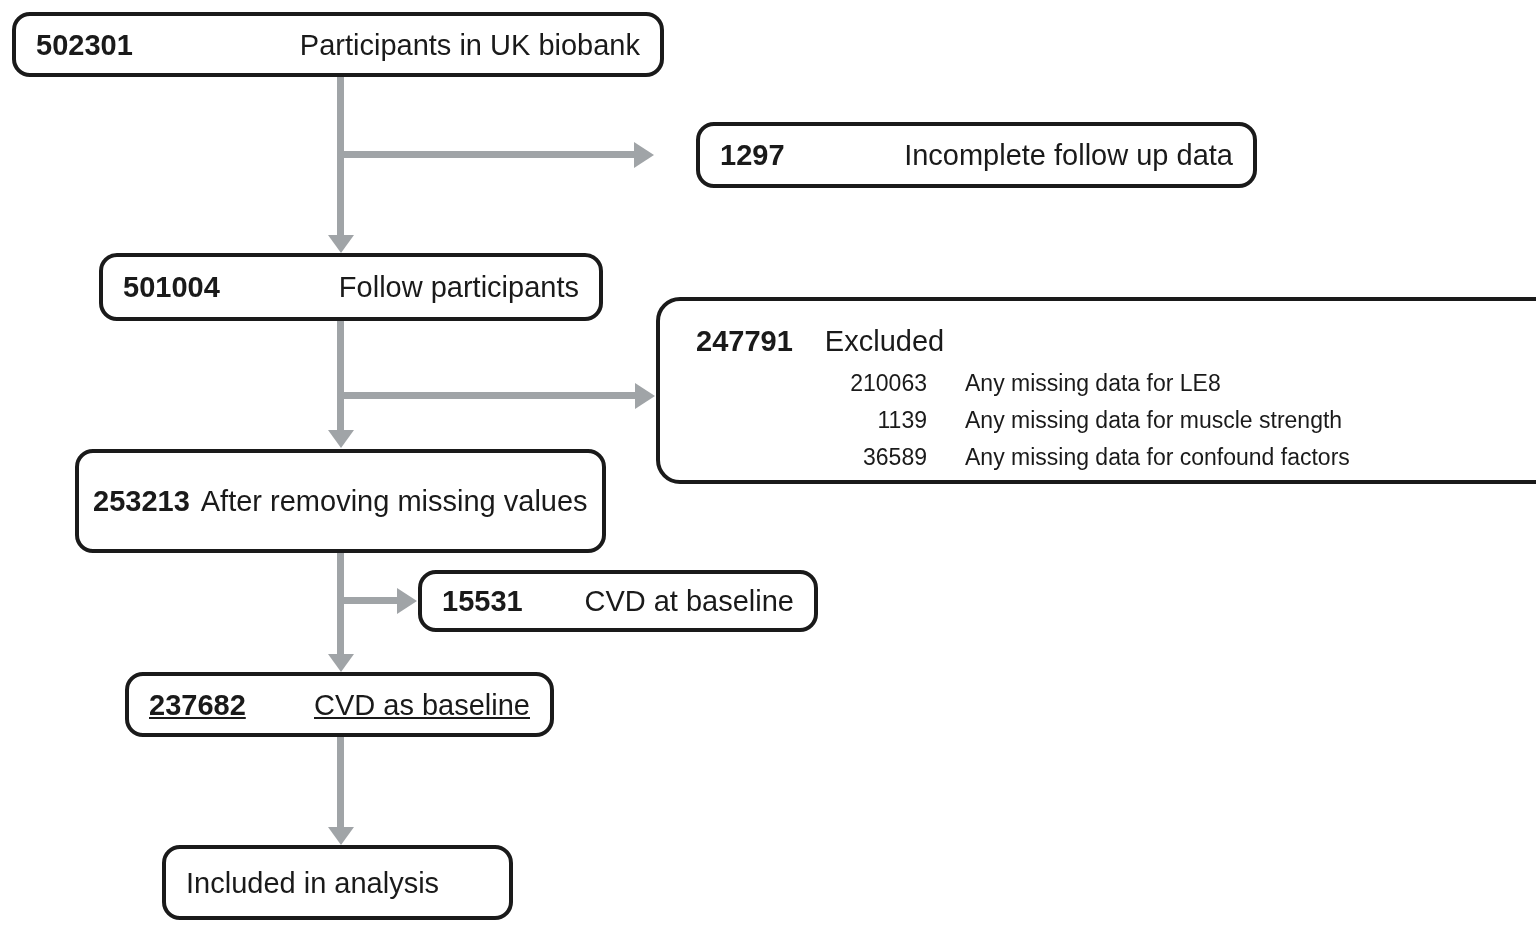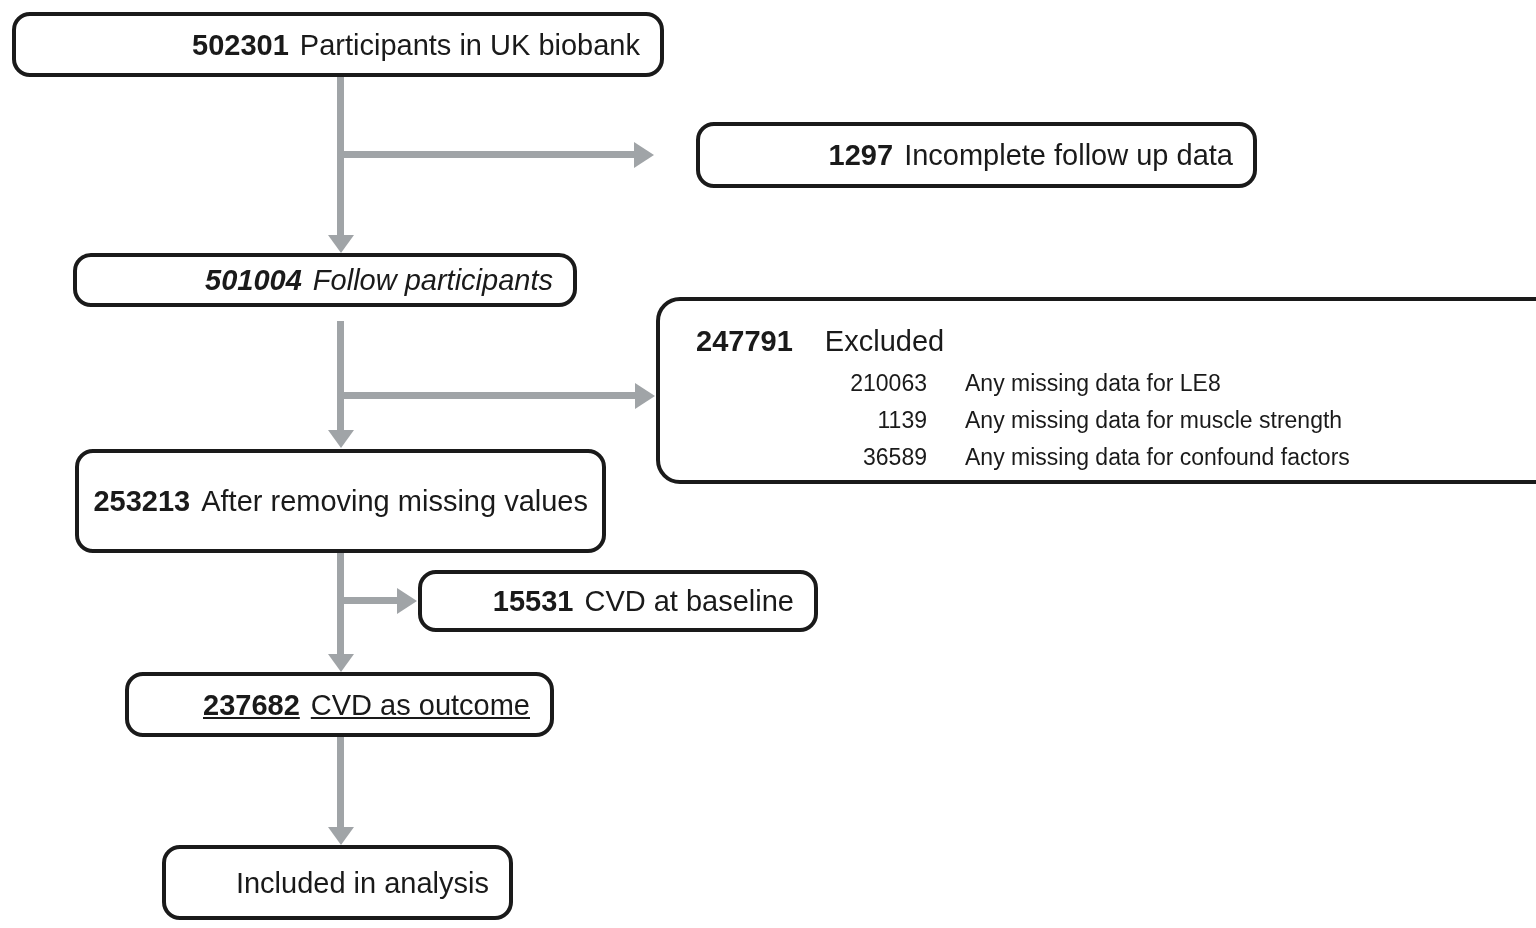--- a/index.html
+++ b/index.html
@@ -17,21 +17,21 @@
     overflow: hidden;
   }
   .box {
     position: absolute;
     box-sizing: border-box;
     background: #ffffff;
     border: 4px solid var(--border, #1a1a1a);
     border-radius: 18px;
     display: flex;
     align-items: center;
-    justify-content: flex-end;
+    justify-content: space-between;
     text-align: center;
     font-size: 29px;
     line-height: 40px;
     padding: 0 20px;
   }
   .box .num {
     font-weight: bold;
     margin-right: 11px;
     white-space: nowrap;
   }
@@ -94,21 +94,21 @@
   <div class="box" style="left:12px; top:12px; width:652px; height:65px;">
     <span class="num">502301</span>
     <span>Participants in UK biobank</span>
   </div>
 
   <div class="box" style="left:656px; top:122px; width:561px; height:66px;margin-left:40px;">
     <span class="num">1297</span>
     <span>Incomplete follow up data</span>
   </div>
 
-  <div class="box" style="left:73px; top:253px; width:504px; height:54px;font-style:italic;">
+  <div class="box" style="left:99px; top:253px; width:504px; height:68px;">
     <span class="num">501004</span>
     <span>Follow participants</span>
   </div>
 
   <div class="box excluded" style="left:656px; top:297px; width:919px; height:187px;">
     <div class="excl-head">
       <span class="num">247791</span>
       <span>Excluded</span>
     </div>
     <div class="excl-row">
@@ -131,21 +131,21 @@
     </div>
   </div>
 
   <div class="box" style="left:418px; top:570px; width:400px; height:62px;">
     <span class="num">15531</span>
     <span>CVD at baseline</span>
   </div>
 
   <div class="box" style="left:125px; top:672px; width:429px; height:65px;text-decoration:underline;">
     <span class="num">237682</span>
-    <span>CVD as outcome</span>
+    <span>CVD as baseline</span>
   </div>
 
   <div class="box" style="left:162px; top:845px; width:351px; height:75px;">
     <span>Included in analysis</span>
   </div>
 
   <div class="vline" style="left:337px; top:77px; height:158px;"></div>
   <div class="head-down" style="left:328px; top:235px;"></div>
 
   <div class="hline" style="left:338px; top:151px; width:296px;"></div>

